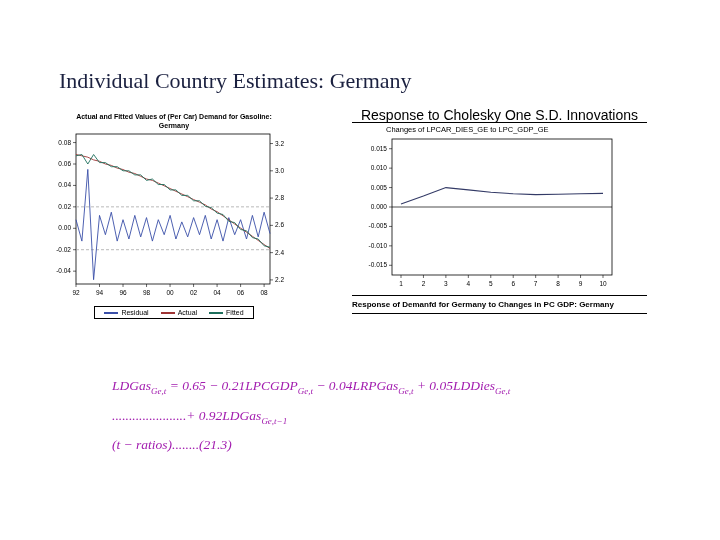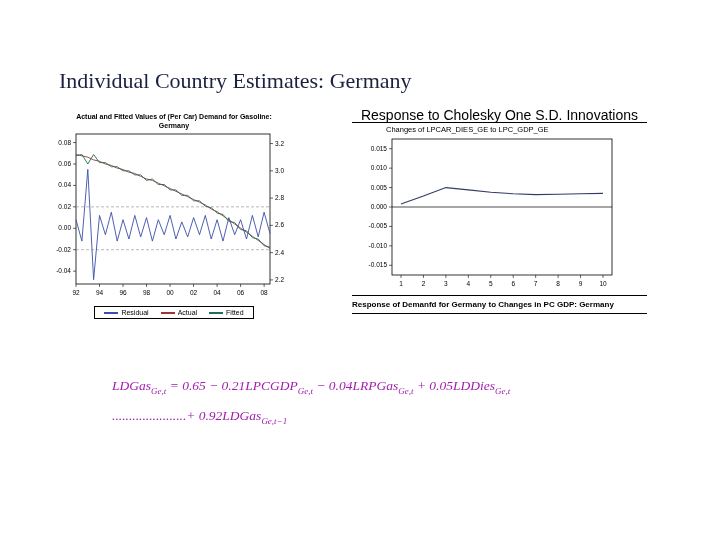--- a/index.html
+++ b/index.html
@@ -153,15 +153,16 @@
         <polyline points="49.0,68.9 71.4,61.1 93.9,52.6 116.3,54.9 138.8,57.2 161.2,58.8 183.7,59.6 206.1,59.2 228.6,58.8 251.0,58.4" fill="none" stroke="#333a66" stroke-width="1.1"></polyline>
       </svg>
     <hr>
     <div class="c2-caption">Response of Demanfd for Germany to Changes in PC GDP: Germany</div>
     <hr>
   </figure>
 
   <div class="equations" id="equations">
       <div class="eq-line">LDGas<sub>Ge,t</sub> = 0.65 − 0.21LPCGDP<sub>Ge,t</sub> − 0.04LRPGas<sub>Ge,t</sub> + 0.05LDDies<sub>Ge,t</sub></div>
       <div class="eq-line">......................+ 0.92LDGas<sub>Ge,t−1</sub></div>
+      <div class="eq-line">(t − ratios)........(21.3)</div>
     </div>
 
 </div>
 
 </body></html>

